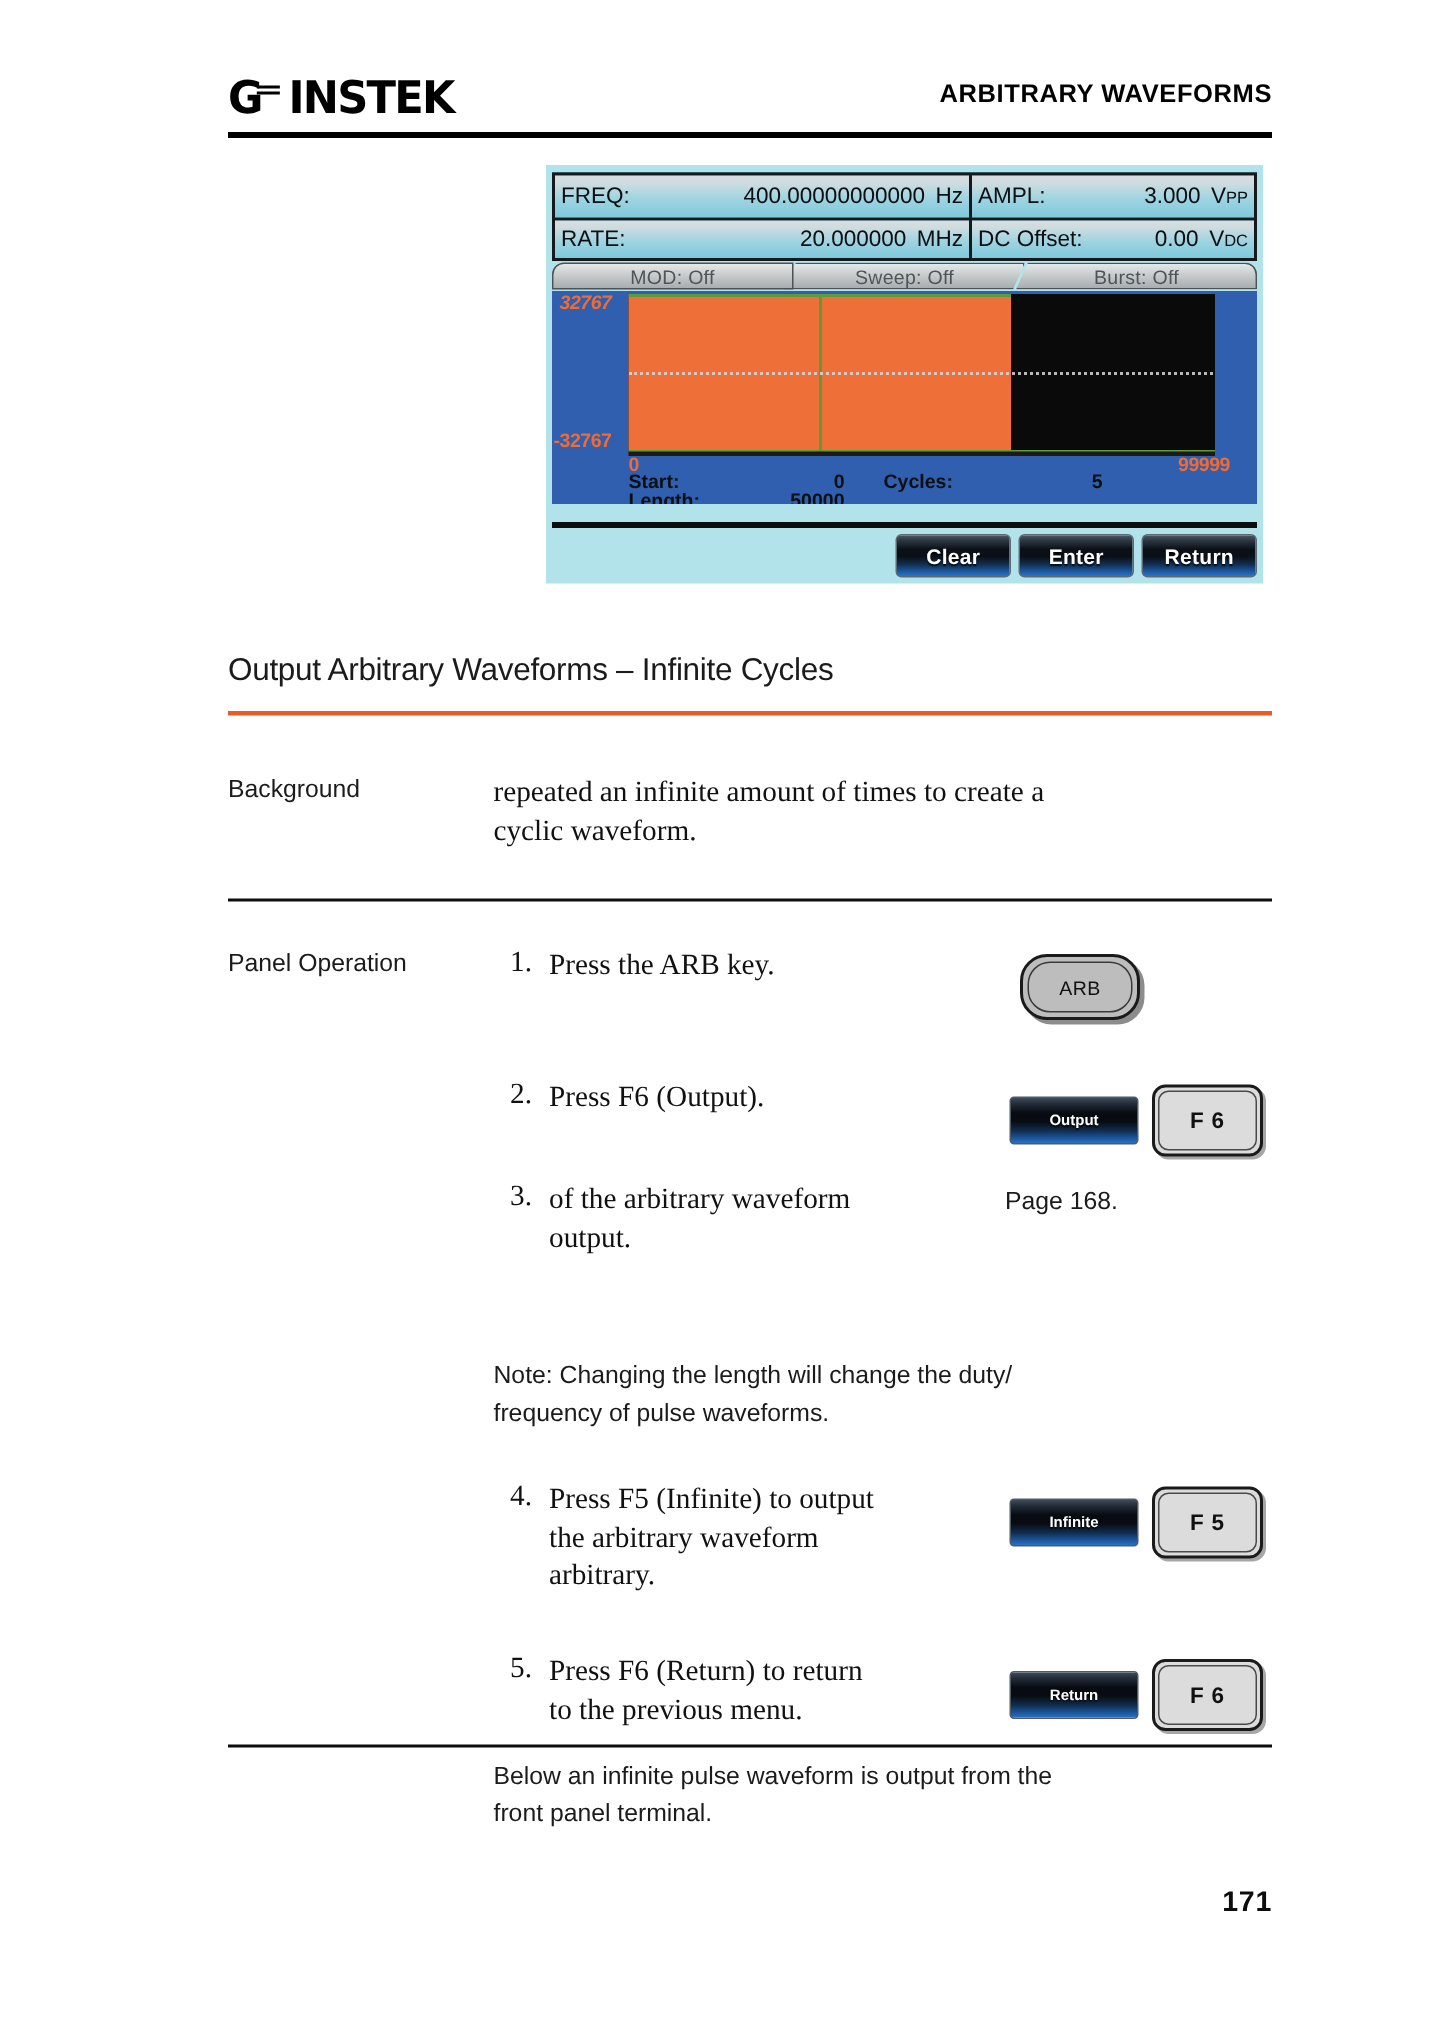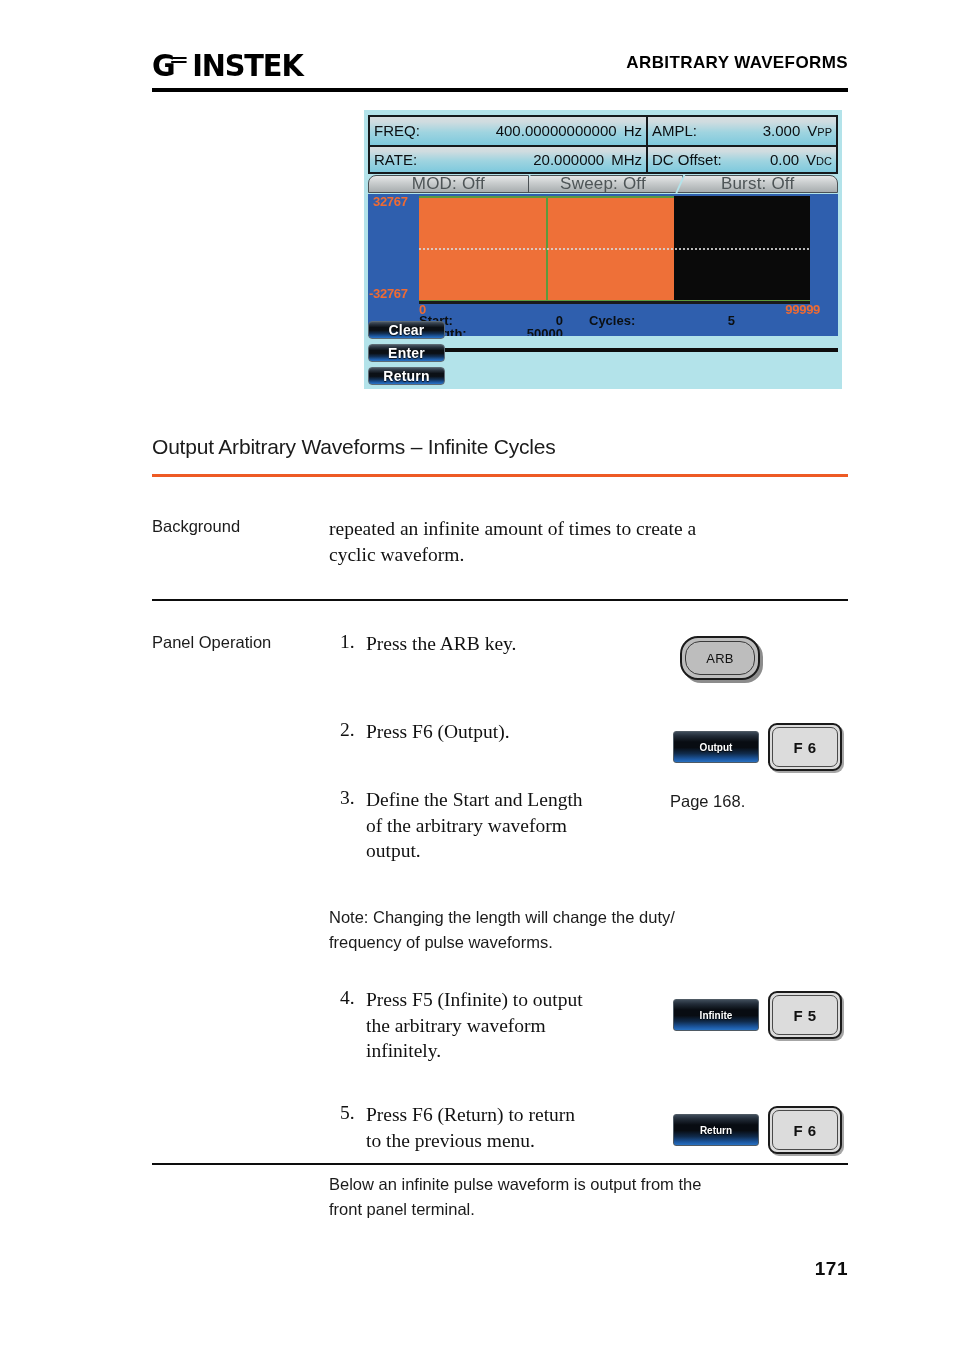--- a/index.html
+++ b/index.html
@@ -126,21 +126,21 @@
     height: 18px;
     margin-top: 1px;
     display: flex;
   }
   .tab {
     position: relative;
     flex: 1 1 33.33%;
     background: linear-gradient(to bottom, #e6e8e8 0%, #c8cccd 45%, #a8adaf 100%);
     border: 1px solid #4b5154;
     box-sizing: border-box;
-    font-size: 17px;
+    font-size: 13px;
     color: #4e5557;
     display: flex;
     align-items: center;
     justify-content: center;
     font-family: "Liberation Sans", sans-serif;
     letter-spacing: 0.2px;
   }
   .tab:nth-child(1) { border-radius: 8px 0 0 0; margin-right: -6px; z-index: 3; }
   .tab:nth-child(2) { margin-right: -6px; z-index: 2;
      clip-path: polygon(8px 0, 100% 0, calc(100% - 8px) 100%, 0 100%); }
@@ -156,21 +156,21 @@
   }
   .yaxis-top, .yaxis-bot {
     position: absolute;
     left: 5px;
     font-family: "Liberation Sans", sans-serif;
     font-weight: bold;
     font-size: 13px;
     color: #ef6b33;
     letter-spacing: -0.3px;
   }
-  .yaxis-top { top: 0px; }
+  .yaxis-top { top: 0px; font-style: italic; }
   .yaxis-bot { top: 92px; left: 1px; }
   .plot {
     position: absolute;
     left: 51px;
     top: 2px;
     width: 391px;
     height: 106px;
     background: #0a0a0a;
     border-bottom: 2px solid #5d9a3c;
     box-sizing: border-box;
@@ -238,21 +238,20 @@
 
   .softkeys {
     position: absolute;
     left: 4px;
     right: 4px;
     bottom: 4px;
     height: 29px;
     display: flex;
     justify-content: flex-end;
     gap: 5px;
-    flex-direction: column;
   }
   .softkey {
     width: 77px;
     height: 29px;
     border-radius: 4px;
     border: 1px solid #5d6a74;
     box-sizing: border-box;
     background: linear-gradient(to bottom,
         #4a5663 0%, #2a3440 14%, #0b1016 34%,
         #0b1016 52%, #123055 72%, #1e5ca8 90%, #2a74c6 100%);
@@ -553,38 +552,37 @@
   <div class="menu-btn">Output</div>
   <div class="fkey">
     <div class="inner"></div>
     <span>F 6</span>
   </div>
 </div>
 
 <div class="step" style="left:340px; top:787px; width:320px;">
   <span class="num">3.</span>
   <span class="txt">
-    <div>Define the Start and Length</div>
     <div>of the arbitrary waveform</div>
     <div>output.</div>
   </span>
 </div>
 <div class="page-ref" style="left:670px; top:792px;">Page 168.</div>
 
 <div class="para sans" style="top:905px; width:500px;">
   <div>Note: Changing the length will change the duty/</div>
   <div>frequency of pulse waveforms.</div>
 </div>
 
 <div class="step" style="left:340px; top:987px; width:320px;">
   <span class="num">4.</span>
   <span class="txt">
     <div>Press F5 (Infinite) to output</div>
     <div>the arbitrary waveform</div>
-    <div>infinitely.</div>
+    <div>arbitrary.</div>
   </span>
 </div>
 <div class="keypair" style="left:673px; top:991px;">
   <div class="menu-btn">Infinite</div>
   <div class="fkey">
     <div class="inner"></div>
     <span>F 5</span>
   </div>
 </div>
 

